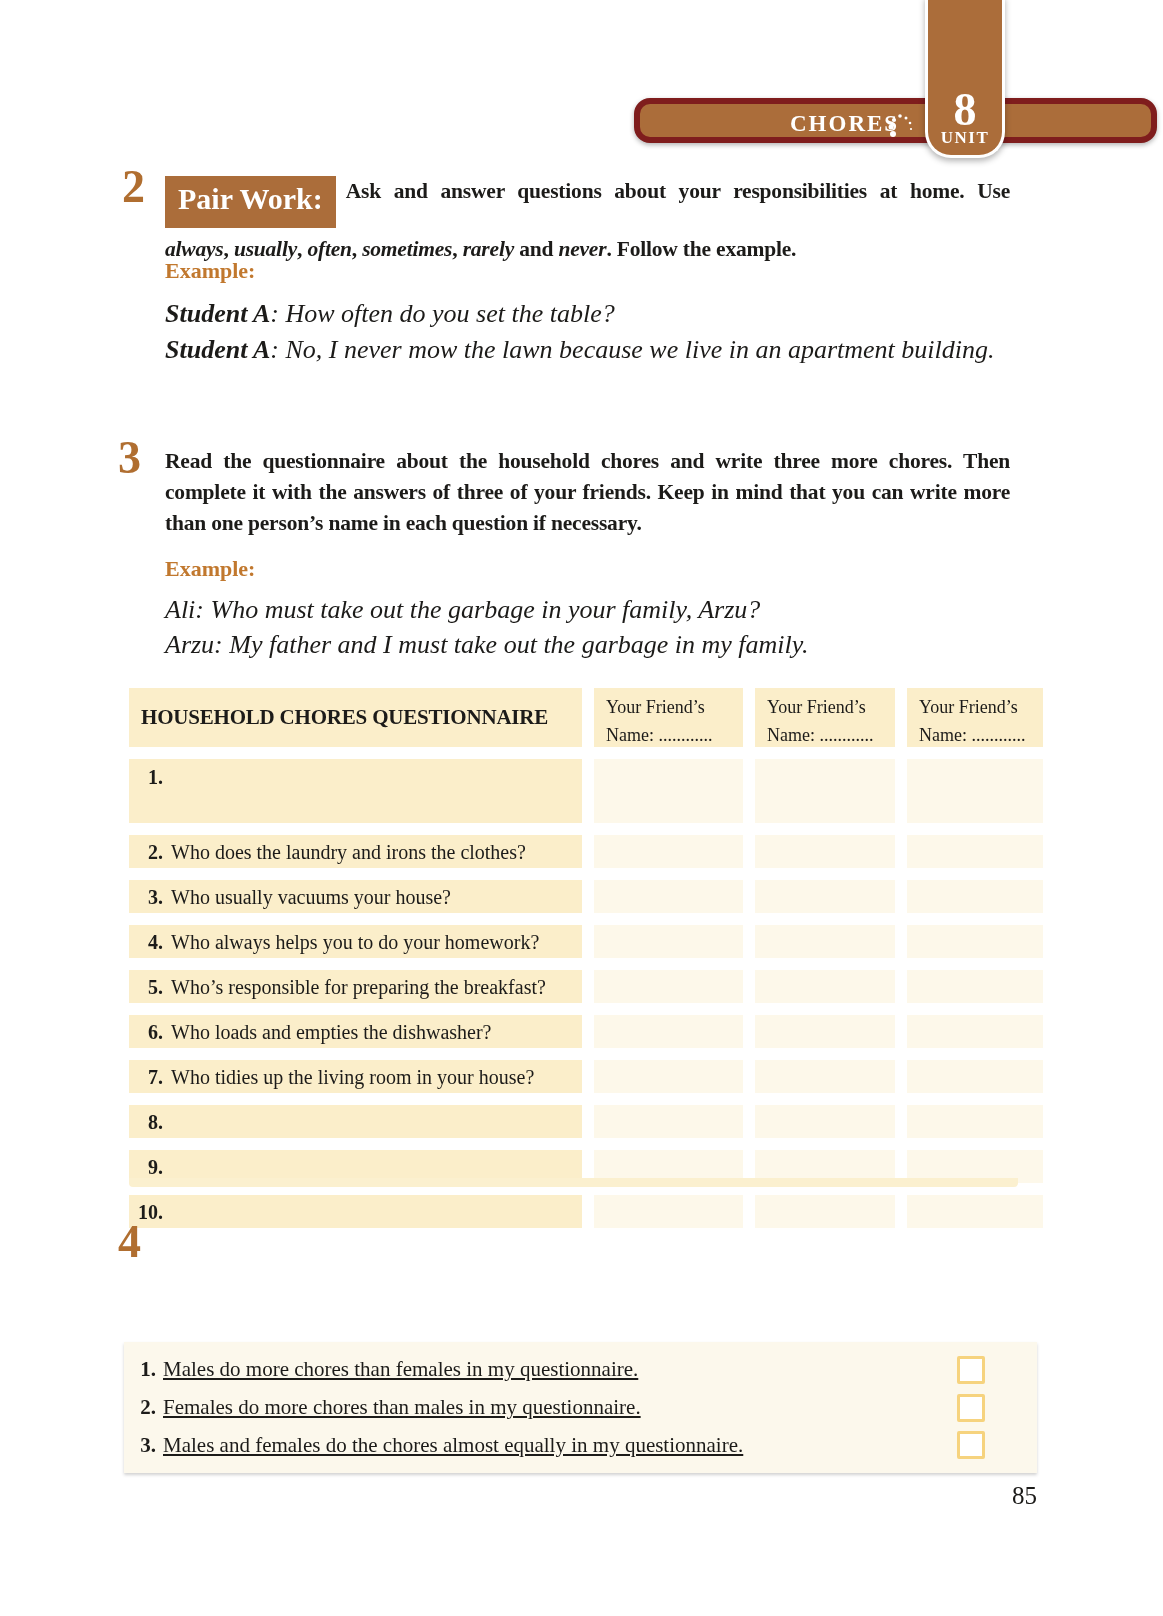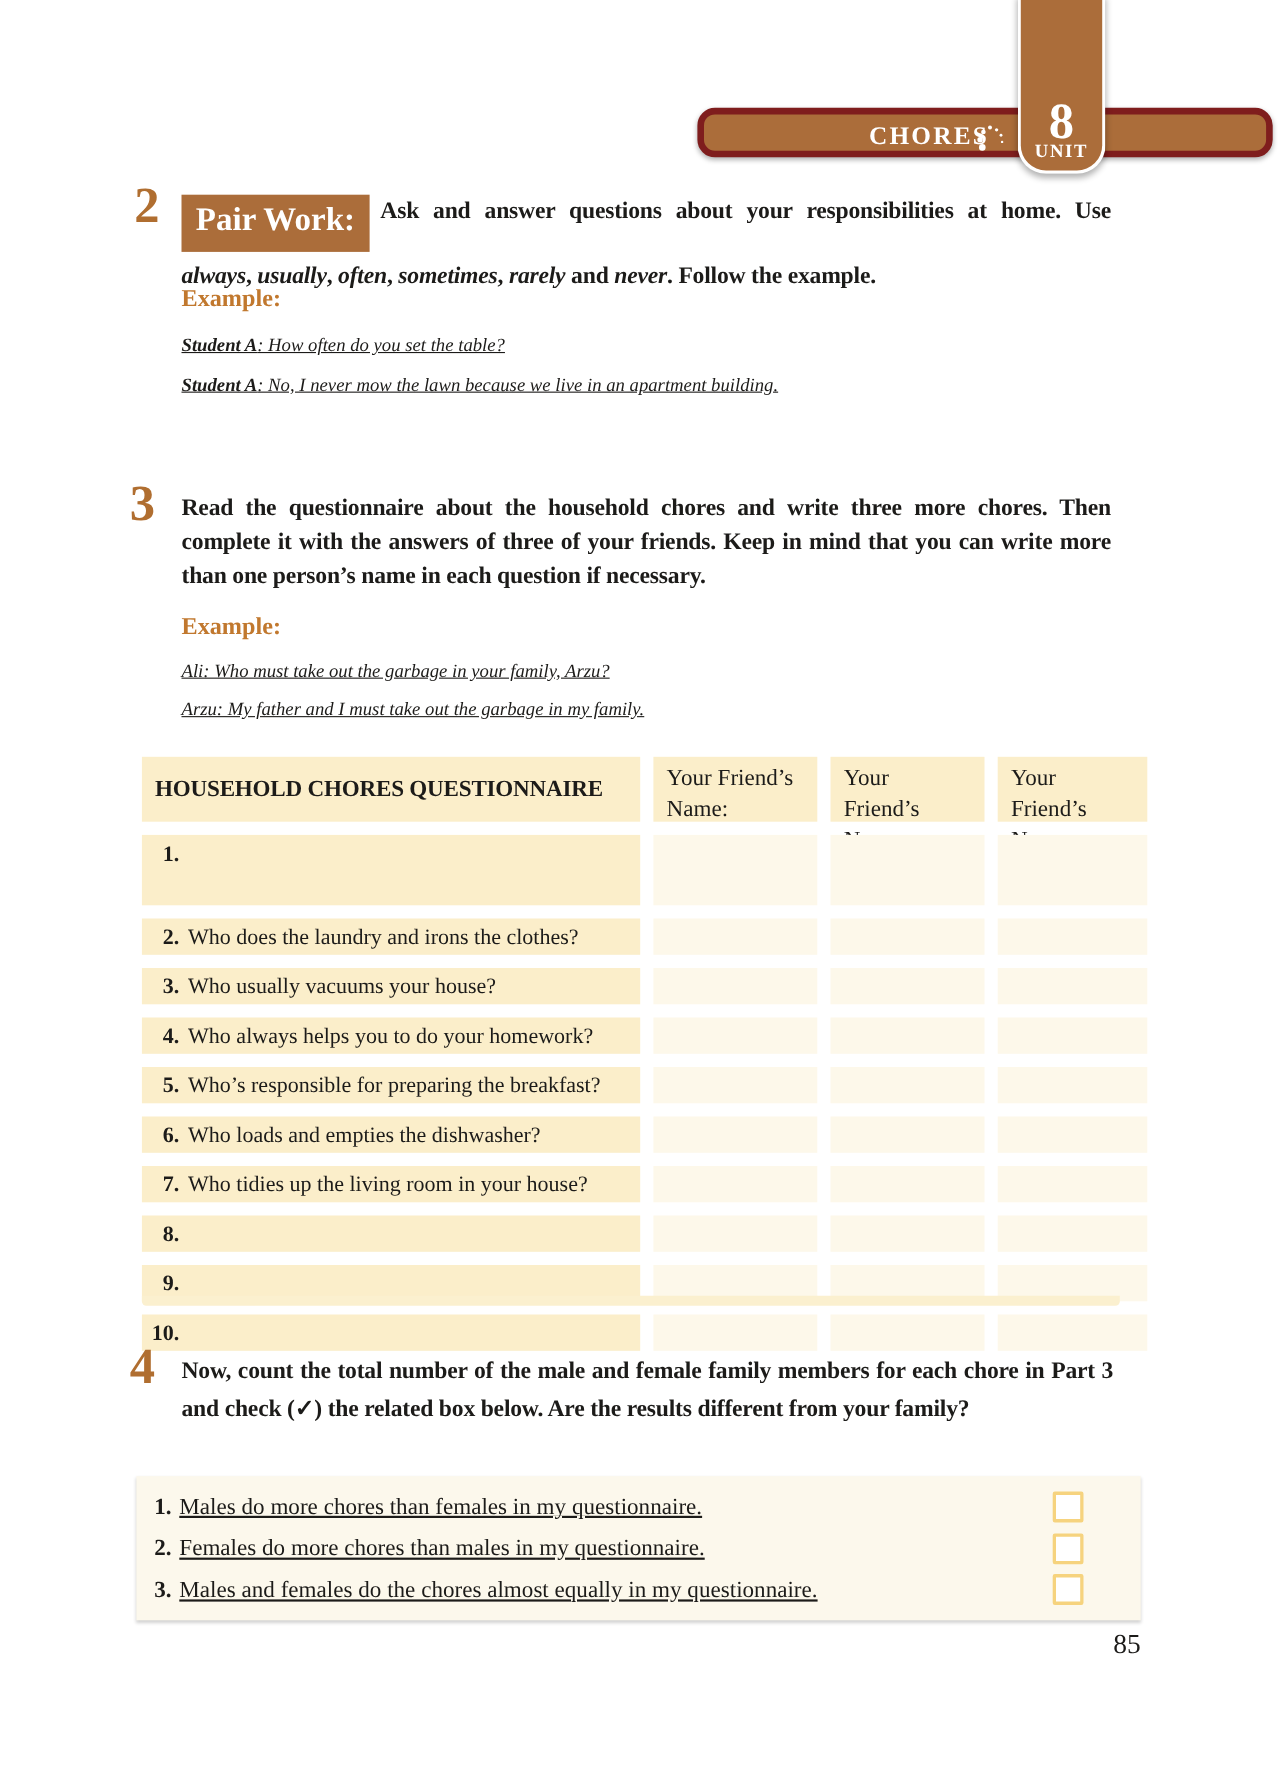--- a/index.html
+++ b/index.html
@@ -40,33 +40,33 @@
   #sec4para{left:165px;top:1229px;width:847px;line-height:34px;}
 
   .pair-badge{display:inline-block;background:var(--brown);color:#fff;font-size:30px;font-weight:bold;
     padding:2px 13px 8px 13px;margin-right:10px;vertical-align:-11px;letter-spacing:0;}
   .it{font-style:italic;}
 
   .example-label{position:absolute;font-weight:bold;font-size:22px;color:var(--examplebrown);}
   #ex1label{left:165px;top:258px;}
   #ex2label{left:165px;top:556px;}
 
-  .dialogue{position:absolute;left:165px;font-size:17px;font-style:italic;text-decoration:underline;}
+  .dialogue{position:absolute;left:165px;font-size:26px;font-style:italic;}
   #pw-dialogue{top:296px;line-height:36px;width:860px;}
   #ex2lines{top:592px;line-height:35px;width:860px;}
   .spk{font-weight:bold;}
 
   
   .qtable{position:absolute;left:129px;top:688px;display:grid;
     grid-template-columns:453px 149px 140px 136px;
     grid-template-rows:59px 64px repeat(9,33px);
     column-gap:4px;row-gap:7px;gap:12px;}
   .qtitle{background:var(--tan);display:flex;align-items:center;padding-left:12px;
     font-weight:bold;font-size:21px;letter-spacing:-0.2px;}
-  .fhead{background:var(--tan);padding:5px 16px 0 12px;font-size:21px;line-height:28px;}
+  .fhead{background:var(--tan);padding:5px 16px 0 12px;font-size:18px;line-height:28px;}
   .qcell{background:var(--tan);display:flex;align-items:center;font-size:20px;line-height:30px;padding:1px 4px 1px 4px;}
   .qcell.tall{align-items:flex-start;padding-top:3px;}
   .qnum{flex:0 0 30px;text-align:right;font-weight:bold;margin-right:8px;}
   .qtext{flex:1;}
   .acell{background:var(--cream);}
   .table-base{position:absolute;left:129px;top:1178px;width:889px;height:9px;background:#fbf0cf;
     border-radius:0 0 4px 4px;}
 
   
   .panel{position:absolute;left:124px;top:1342px;width:913px;height:131px;background:var(--panel);
@@ -199,21 +199,20 @@
         <span class="qnum">10.</span>
         <span class="qtext"></span>
       </div>
       <div class="acell"></div>
       <div class="acell"></div>
       <div class="acell"></div>
     </div>
   <div class="table-base"></div>
 
   <div class="sec-num" id="sec4num">4</div>
-  <p class="instruction" id="sec4para">Now, count the total number of the male and female family members for each chore in Part 3 and check (✓) the related box below. Are the results different from your family?</p>
   <div class="panel" id="panel">
       <div class="stmt">
         <span class="qnum">1.</span>
         <span class="stext">Males do more chores than females in my questionnaire.</span>
         <span class="checkbox"></span>
       </div>
       <div class="stmt">
         <span class="qnum">2.</span>
         <span class="stext">Females do more chores than males in my questionnaire.</span>
         <span class="checkbox"></span>

